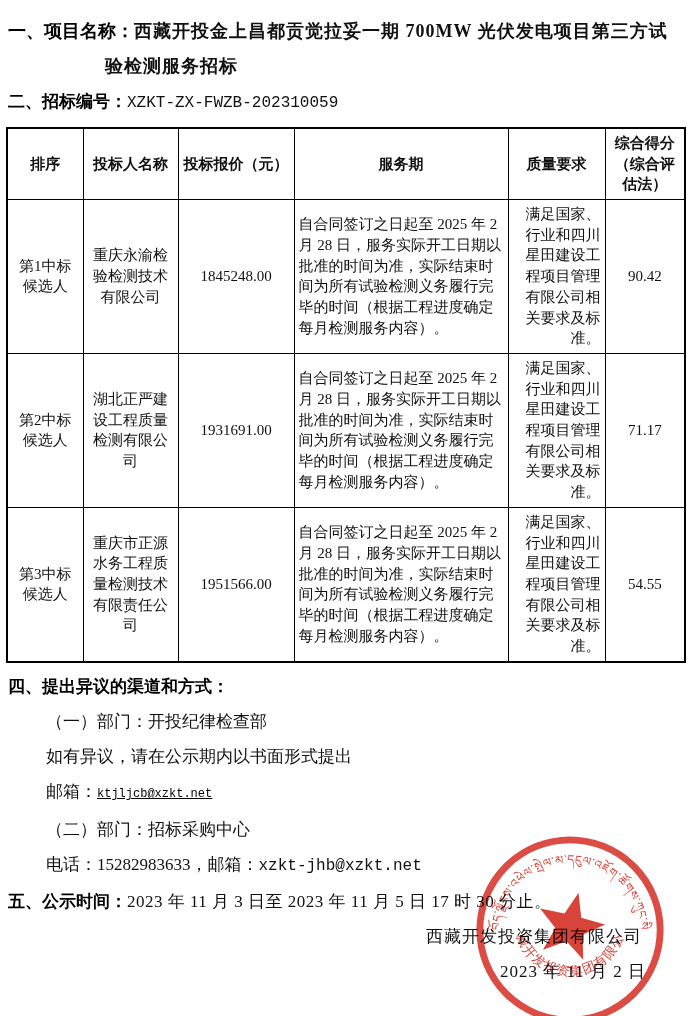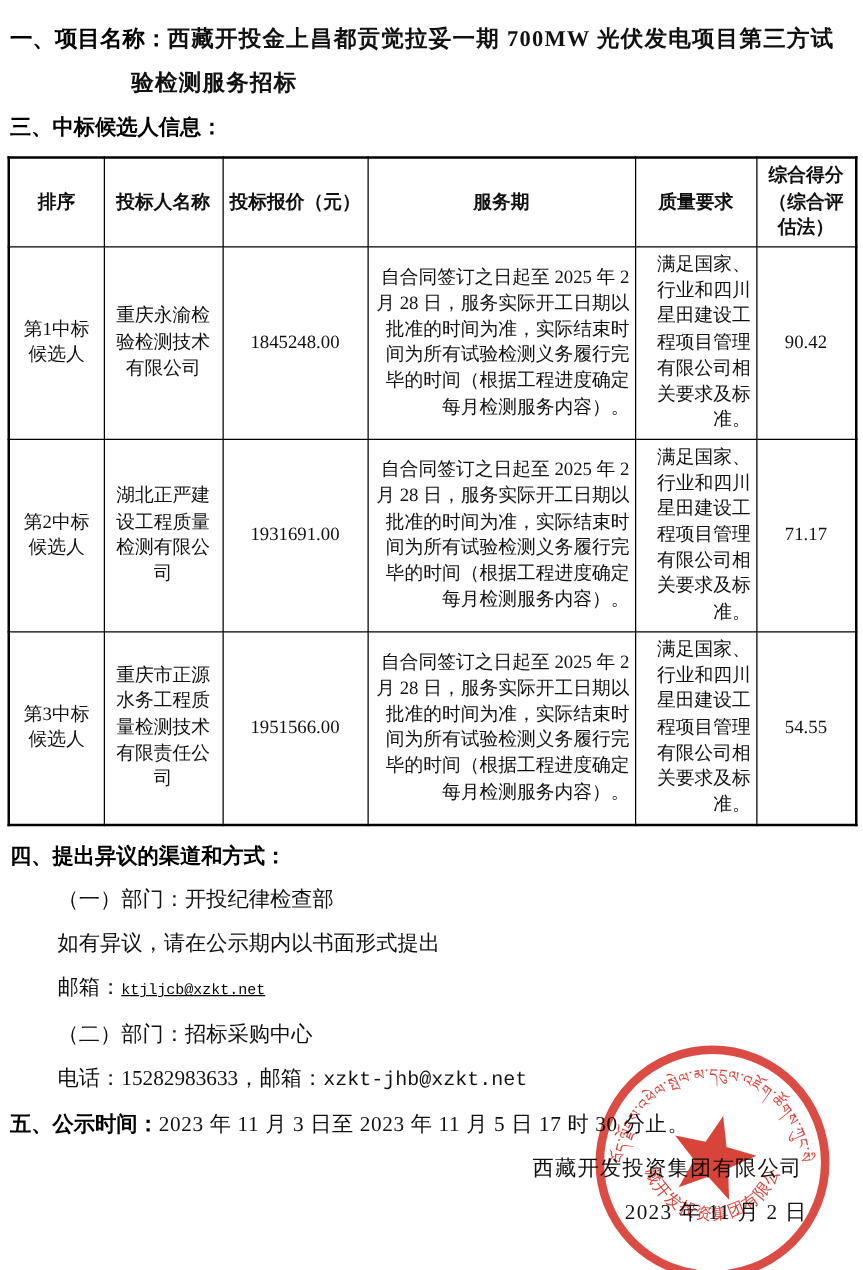--- a/index.html
+++ b/index.html
@@ -49,21 +49,21 @@
     line-height: 1.38;
     word-break: break-all;
   }
   table.bid-table th {
     font-family: "Liberation Sans", sans-serif;
     font-weight: bold;
     text-align: center;
     height: 57px;
   }
   td.c { text-align: center; }
-  td.svc { text-align: right; padding: 6px 8px; }
+  td.svc { text-align: left; padding: 6px 8px; }
   td.qual { text-align: right; padding: 6px 7px; }
   .row-1 td { height: 147px; }
   .row-2 td { height: 148px; }
   .row-3 td { height: 155px; }
   .indent1 { margin-left: 38px; }
   .email-link { color: #000; text-decoration: underline; font-family: "Liberation Mono", monospace; font-size: 12px; }
   .mono-like { font-family: "Liberation Mono", monospace; font-size: 16px; letter-spacing: 0; }
   .sig-company { text-align: right; padding-right: 40px; line-height: 35px; font-size: 17px; letter-spacing: 1px; }
   .sig-date    { text-align: right; padding-right: 36px; line-height: 35px; font-size: 17px; letter-spacing: 1px; }
   .seal {
@@ -77,22 +77,22 @@
     pointer-events: none;
   }
 </style>
 </head>
 <body>
 
 <div class="page">
 
   <p class="hline p-project"><span class="hlabel">一、项目名称：</span><span>西藏开投金上昌都贡觉拉妥一期 700MW 光伏发电项目第三方试验检测服务招标</span></p>
 
+  <p class="hline"><span class="hlabel">二、招标编号：</span><span class="mono-like">XZKT-ZX-FWZB-202310059</span></p>
 
-  <p class="hline"><span class="hlabel">三、中标候选人信息：</span></p>
 
   <table class="bid-table">
     <colgroup>
       <col style="width:76px">
         <col style="width:95px">
         <col style="width:116px">
       <col style="width:214px">
         <col style="width:97px">
         <col style="width:80px">
     </colgroup>

